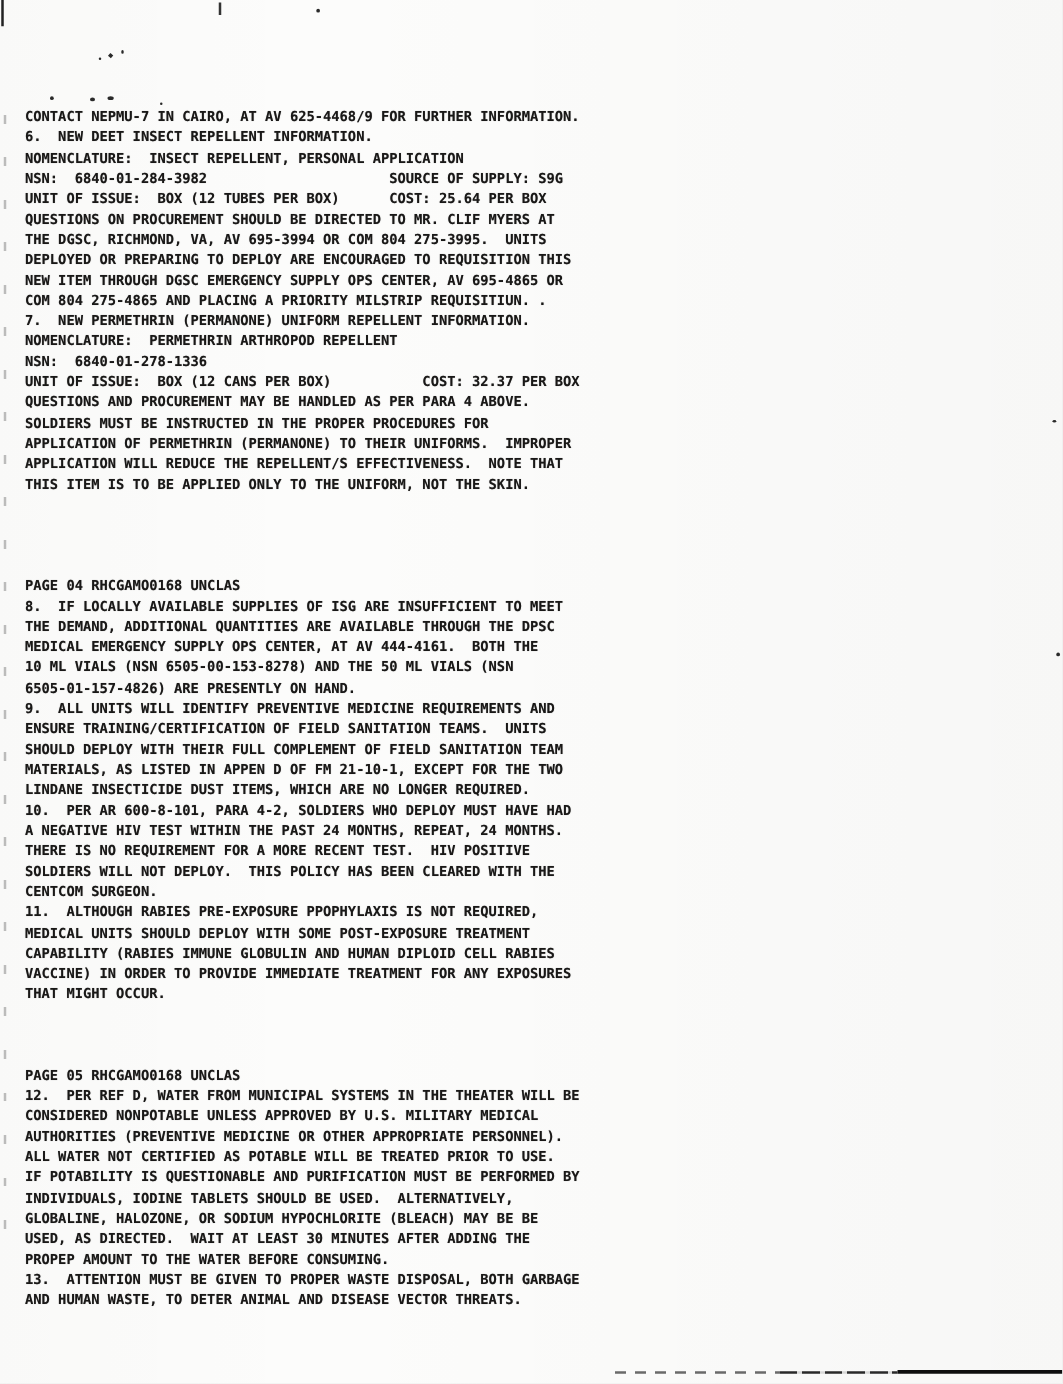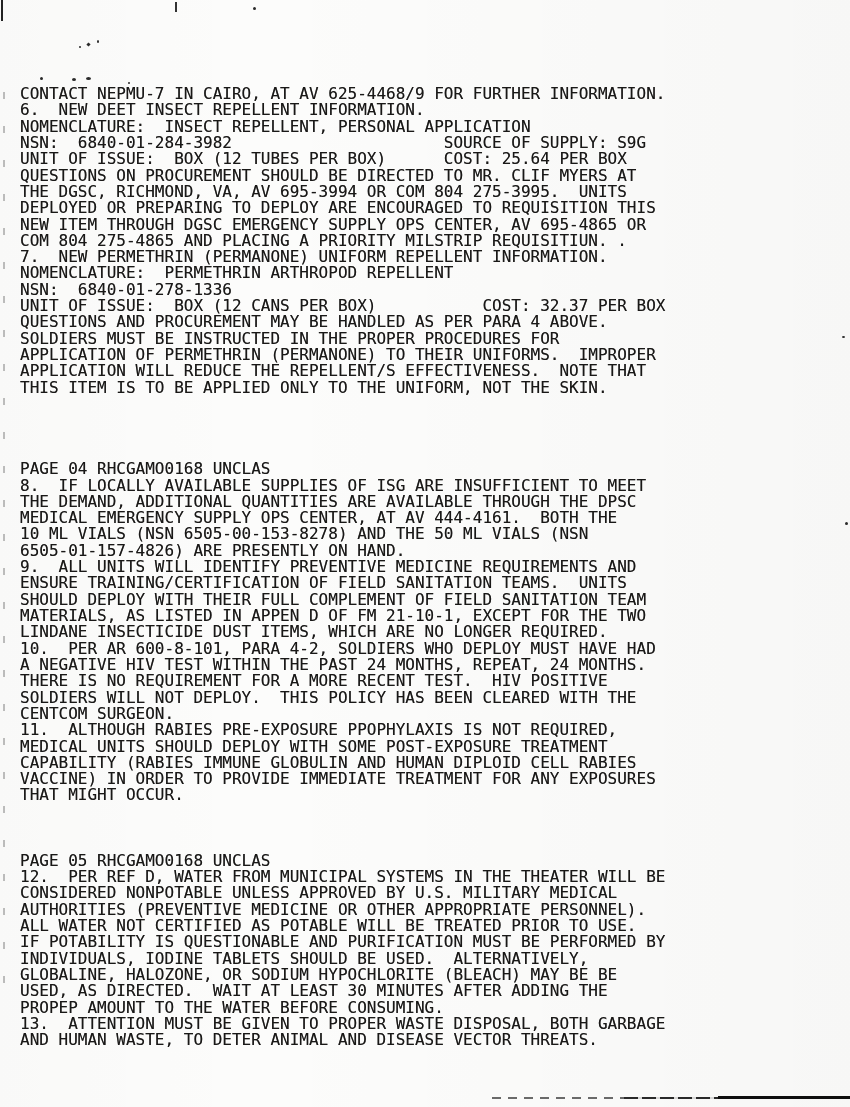--- a/index.html
+++ b/index.html
@@ -15,22 +15,22 @@
     background-image: linear-gradient(90deg, rgba(0,0,0,0.012) 0%, rgba(0,0,0,0) 30%, rgba(0,0,0,0.01) 70%, rgba(0,0,0,0.02) 100%);
     overflow: hidden;
     font-family: "DejaVu Sans Mono", "Liberation Mono", monospace;
   }
   .page-text {
     position: absolute;
     left: 20px;
     top: 86px;
     margin: 0;
     font-family: "DejaVu Sans Mono", "Liberation Mono", monospace;
-    font-size: 16px;
-    font-weight: 400;
+    font-size: 11px;
+    font-weight: 700;
     line-height: 16.32px;
     letter-spacing: 0px;
     color: #191817;
     white-space: pre;
     text-shadow: 0 0 0.6px rgba(25,24,23,0.55);
   }
   
   .artifact { position: absolute; background: #2a2a2a; }
   .edge-line-top { left: 1px; top: 0; width: 2px; height: 21px; background: #222; }
   .tick-top { left: 175px; top: 2px; width: 2px; height: 10px; background: #333; }

